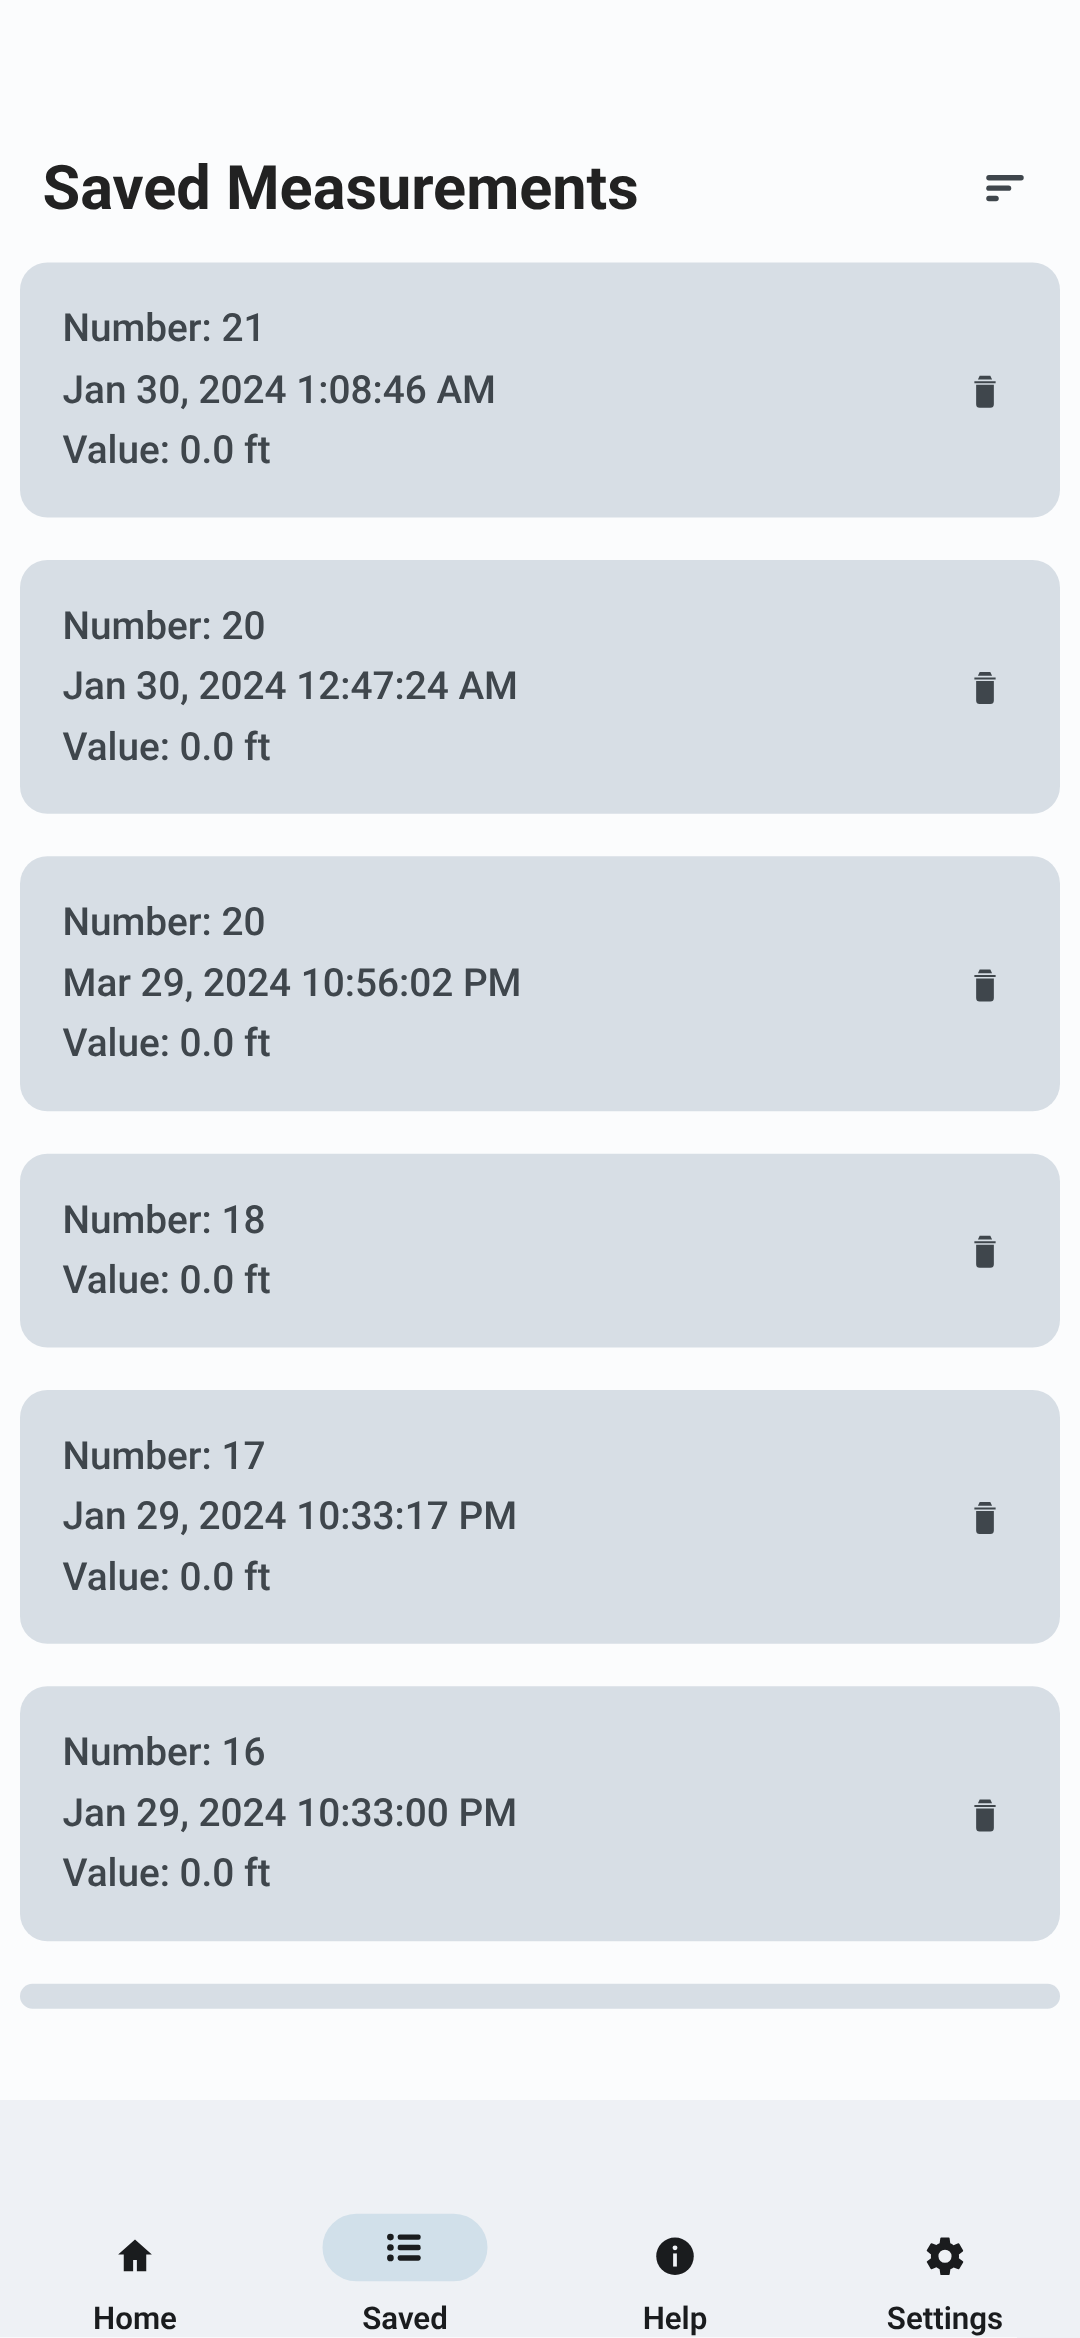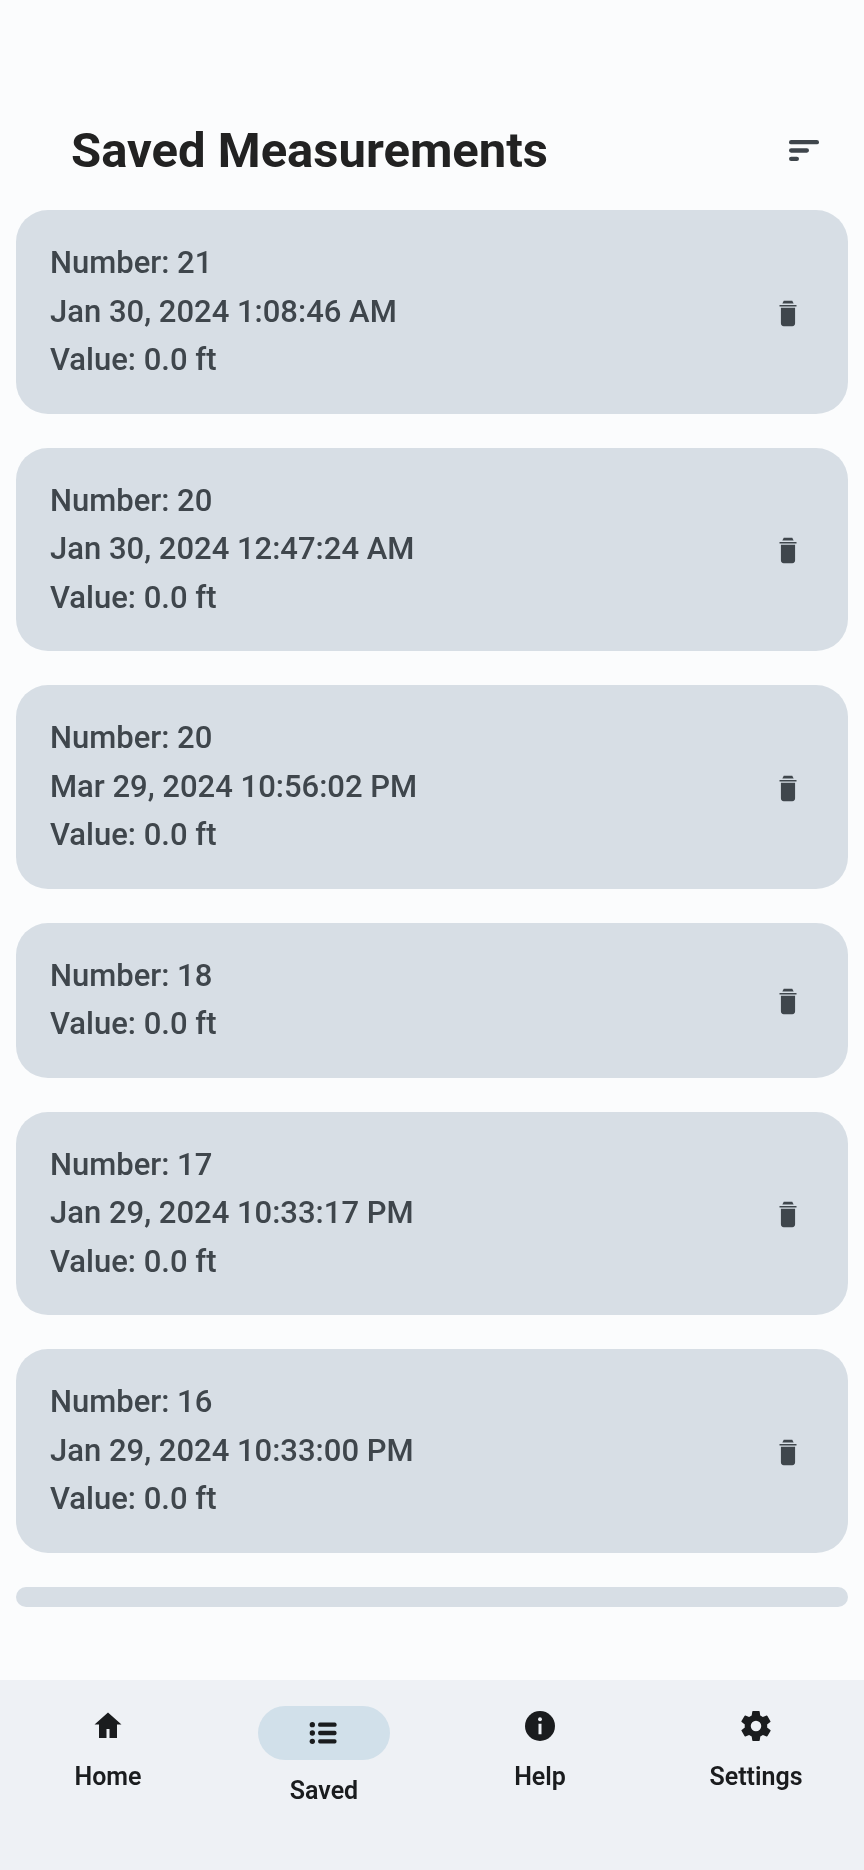--- a/index.html
+++ b/index.html
@@ -25,38 +25,37 @@
       align-items: center;
       justify-content: space-between;
       padding: 0 36px 0 34px;
       height: 100px;
     }
     .page-title {
       font-size: 49px;
       font-weight: 700;
       color: #222;
       letter-spacing: 0px;
-      margin-left: 37px;
     }
     .sort-button {
       width: 48px;
       height: 48px;
       display: flex;
       align-items: center;
       justify-content: center;
       cursor: pointer;
     }
     .content {
       flex: 1;
       padding: 10px 16px 0 16px;
       overflow: hidden;
     }
     .card {
       background: #d7dee5;
-      border-radius: 32px;
+      border-radius: 22px;
       padding: 30px 30px 30px 34px;
       margin-bottom: 34px;
       display: flex;
       align-items: center;
       justify-content: space-between;
     }
     .card.peek {
       height: 20px;
       padding-top: 0;
       padding-bottom: 0;
@@ -84,21 +83,21 @@
       margin-right: 6px;
     }
     .nav {
       position: absolute;
       bottom: 0;
       left: 0;
       right: 0;
       height: 190px;
       background: #eef1f5;
       display: flex;
-      align-items: flex-start;
+      align-items: flex-end;
       padding-top: 26px;
     }
     .nav-item {
       flex: 1;
       display: flex;
       flex-direction: column;
       align-items: center;
       gap: 16px;
       cursor: pointer;
     }

